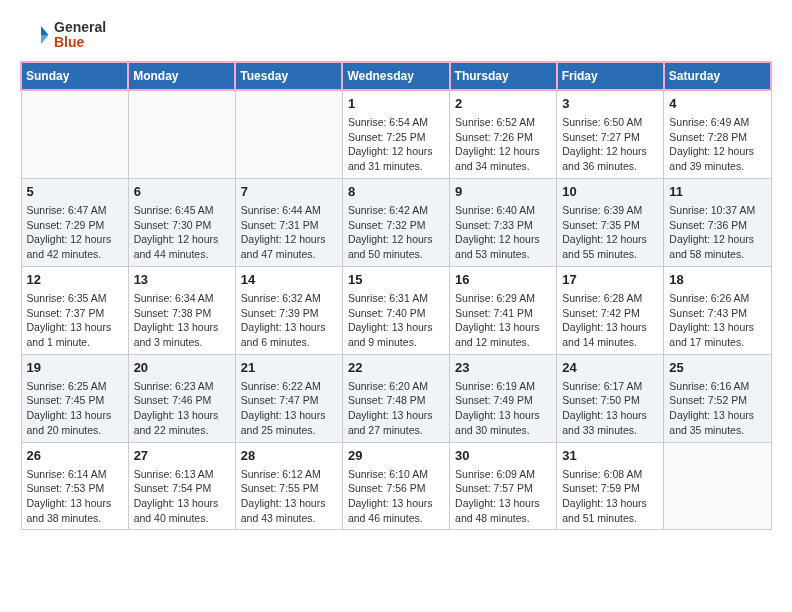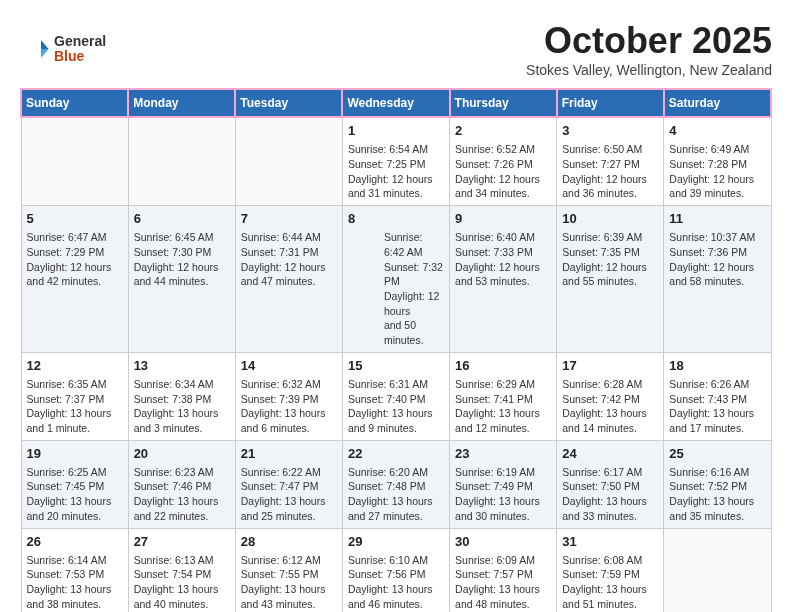--- a/index.html
+++ b/index.html
@@ -99,24 +99,20 @@
   <div class="logo">
     <svg class="logo-icon" viewBox="0 0 40 40">
       <polygon points="28,8 38,20 28,20" fill="#1a6bb5"></polygon>
       <polygon points="28,20 38,20 28,32" fill="#4da6e0"></polygon>
     </svg>
     <div class="logo-text">
       <span class="logo-general">General</span>
       <span class="logo-blue">Blue</span>
     </div>
   </div>
-  <div class="title-block">
-    <div class="month-title">October 2025</div>
-    <div class="location">Stokes Valley, Wellington, New Zealand</div>
-  </div>
 </div>
 
 <table class="calendar">
   <thead>
     <tr>
     <th>Sunday</th>
         <th>Monday</th>
         <th>Tuesday</th>
         <th>Wednesday</th>
         <th>Thursday</th>
@@ -175,21 +171,21 @@
         </td>
         <td>
           <div class="day-number">7</div>
           <div class="day-info" style="white-space: pre-line;">Sunrise: 6:44 AM
 Sunset: 7:31 PM
 Daylight: 12 hours
 and 47 minutes.</div>
         </td>
         <td>
           <div class="day-number">8</div>
-          <div class="day-info" style="white-space: pre-line; margin-left: 36px;">Sunrise: 6:42 AM
+          <div class="day-info" style="white-space: pre-line;">Sunrise: 6:42 AM
 Sunset: 7:32 PM
 Daylight: 12 hours
 and 50 minutes.</div>
         </td>
         <td>
           <div class="day-number">9</div>
           <div class="day-info" style="white-space: pre-line;">Sunrise: 6:40 AM
 Sunset: 7:33 PM
 Daylight: 12 hours
 and 53 minutes.</div>

